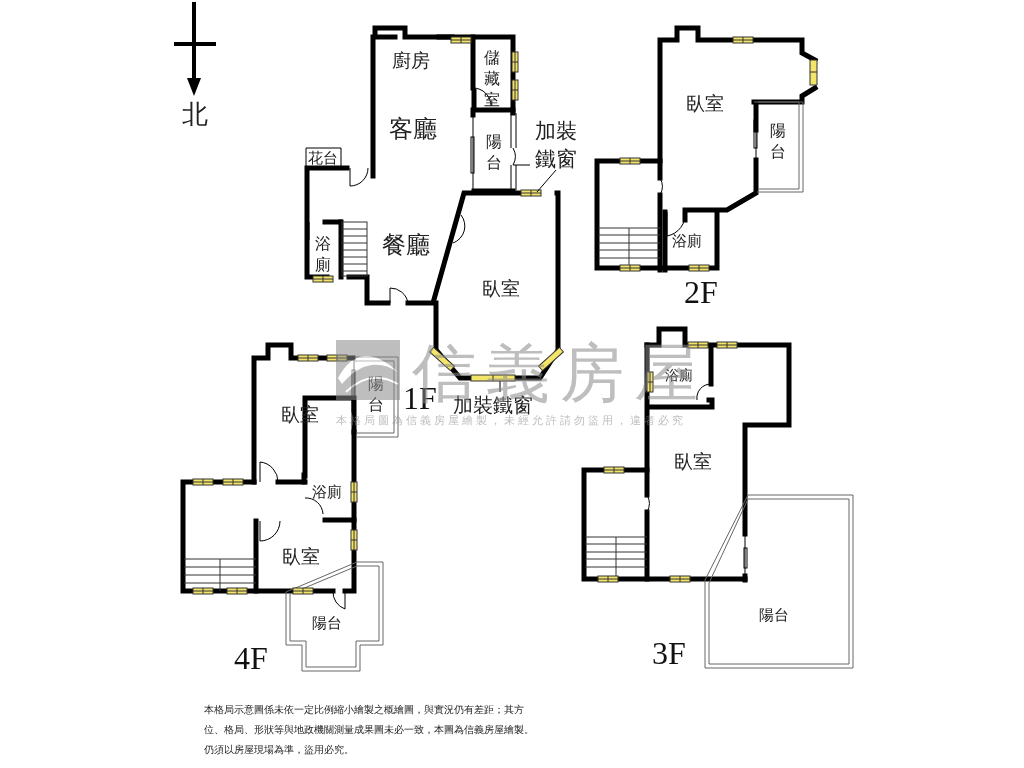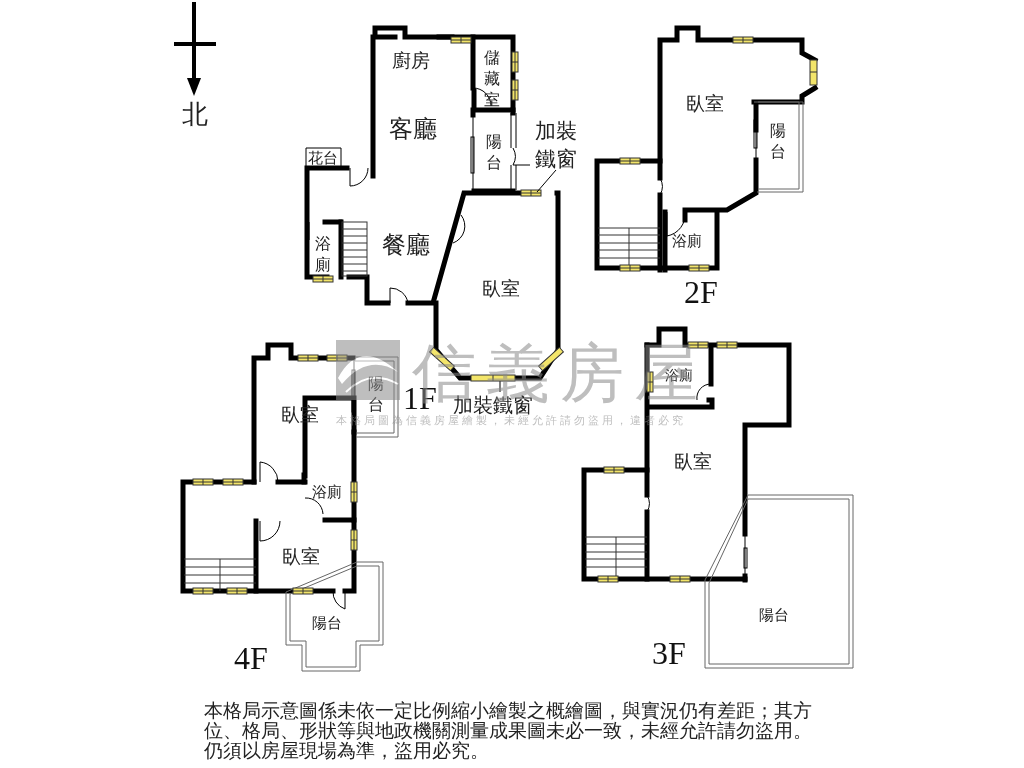--- a/index.html
+++ b/index.html
@@ -9,21 +9,21 @@
   .lbl { font-family: "DejaVu Sans", sans-serif; fill:#222; }
   .lbl-serif { font-family: "Liberation Serif", "DejaVu Serif", serif; fill:#111; }
   .wall { stroke:#000; stroke-width:5; fill:none; stroke-linecap:square; stroke-linejoin:miter; }
   .thin { stroke:#000; stroke-width:1; fill:none; }
   .bal { stroke:#666; stroke-width:1; fill:none; }
   .win { fill:#f3e56a; stroke:#333; stroke-width:1; }
   .winln { stroke:#333; stroke-width:1; }
   .door { stroke:#000; stroke-width:1; fill:none; }
   .stair { stroke:#333; stroke-width:1; fill:none; }
   .disclaimer { position:absolute; left:204px; top:700px; width:620px;
-    font-family: "DejaVu Sans", sans-serif; font-size:19px; line-height:20px; color:#222; }
+    font-family: "DejaVu Sans", sans-serif; font-size:10px; line-height:20px; color:#222; }
   .disclaimer div { white-space:nowrap; }
 </style>
 </head>
 <body>
 
 <svg id="plan" viewBox="0 0 1024 768" xmlns="http://www.w3.org/2000/svg">
   <defs>
     <g id="winH">
         <rect class="win" x="0" y="-3" width="20" height="6"></rect>
         <line class="winln" x1="10" y1="-3" x2="10" y2="3"></line>
@@ -246,15 +246,15 @@
       <path d="M338,378 C352,352 372,348 398,372 C380,360 360,362 342,384 Z" fill="#ffffff"></path>
       <path d="M346,392 C362,376 380,374 398,384" stroke="#ffffff" stroke-width="2" fill="none"></path>
     </g>
     <text x="412" y="395" font-size="64" fill="#8a8a8a" font-family="DejaVu Sans, sans-serif" letter-spacing="10">信義房屋</text>
     <text x="336" y="424" font-size="11" fill="#8a8a8a" font-family="DejaVu Sans, sans-serif" letter-spacing="3">本格局圖為信義房屋繪製，未經允許請勿盜用，違者必究</text>
   </g>
 </svg>
 
 <div class="disclaimer">
   <div>本格局示意圖係未依一定比例縮小繪製之概繪圖，與實況仍有差距；其方</div>
-  <div>位、格局、形狀等與地政機關測量成果圖未必一致，未經允許請勿盜用。</div>
+  <div>位、格局、形狀等與地政機關測量成果圖未必一致，本圖為信義房屋繪製。</div>
   <div>仍須以房屋現場為準，盜用必究。</div>
 </div>
 
 </body></html>

